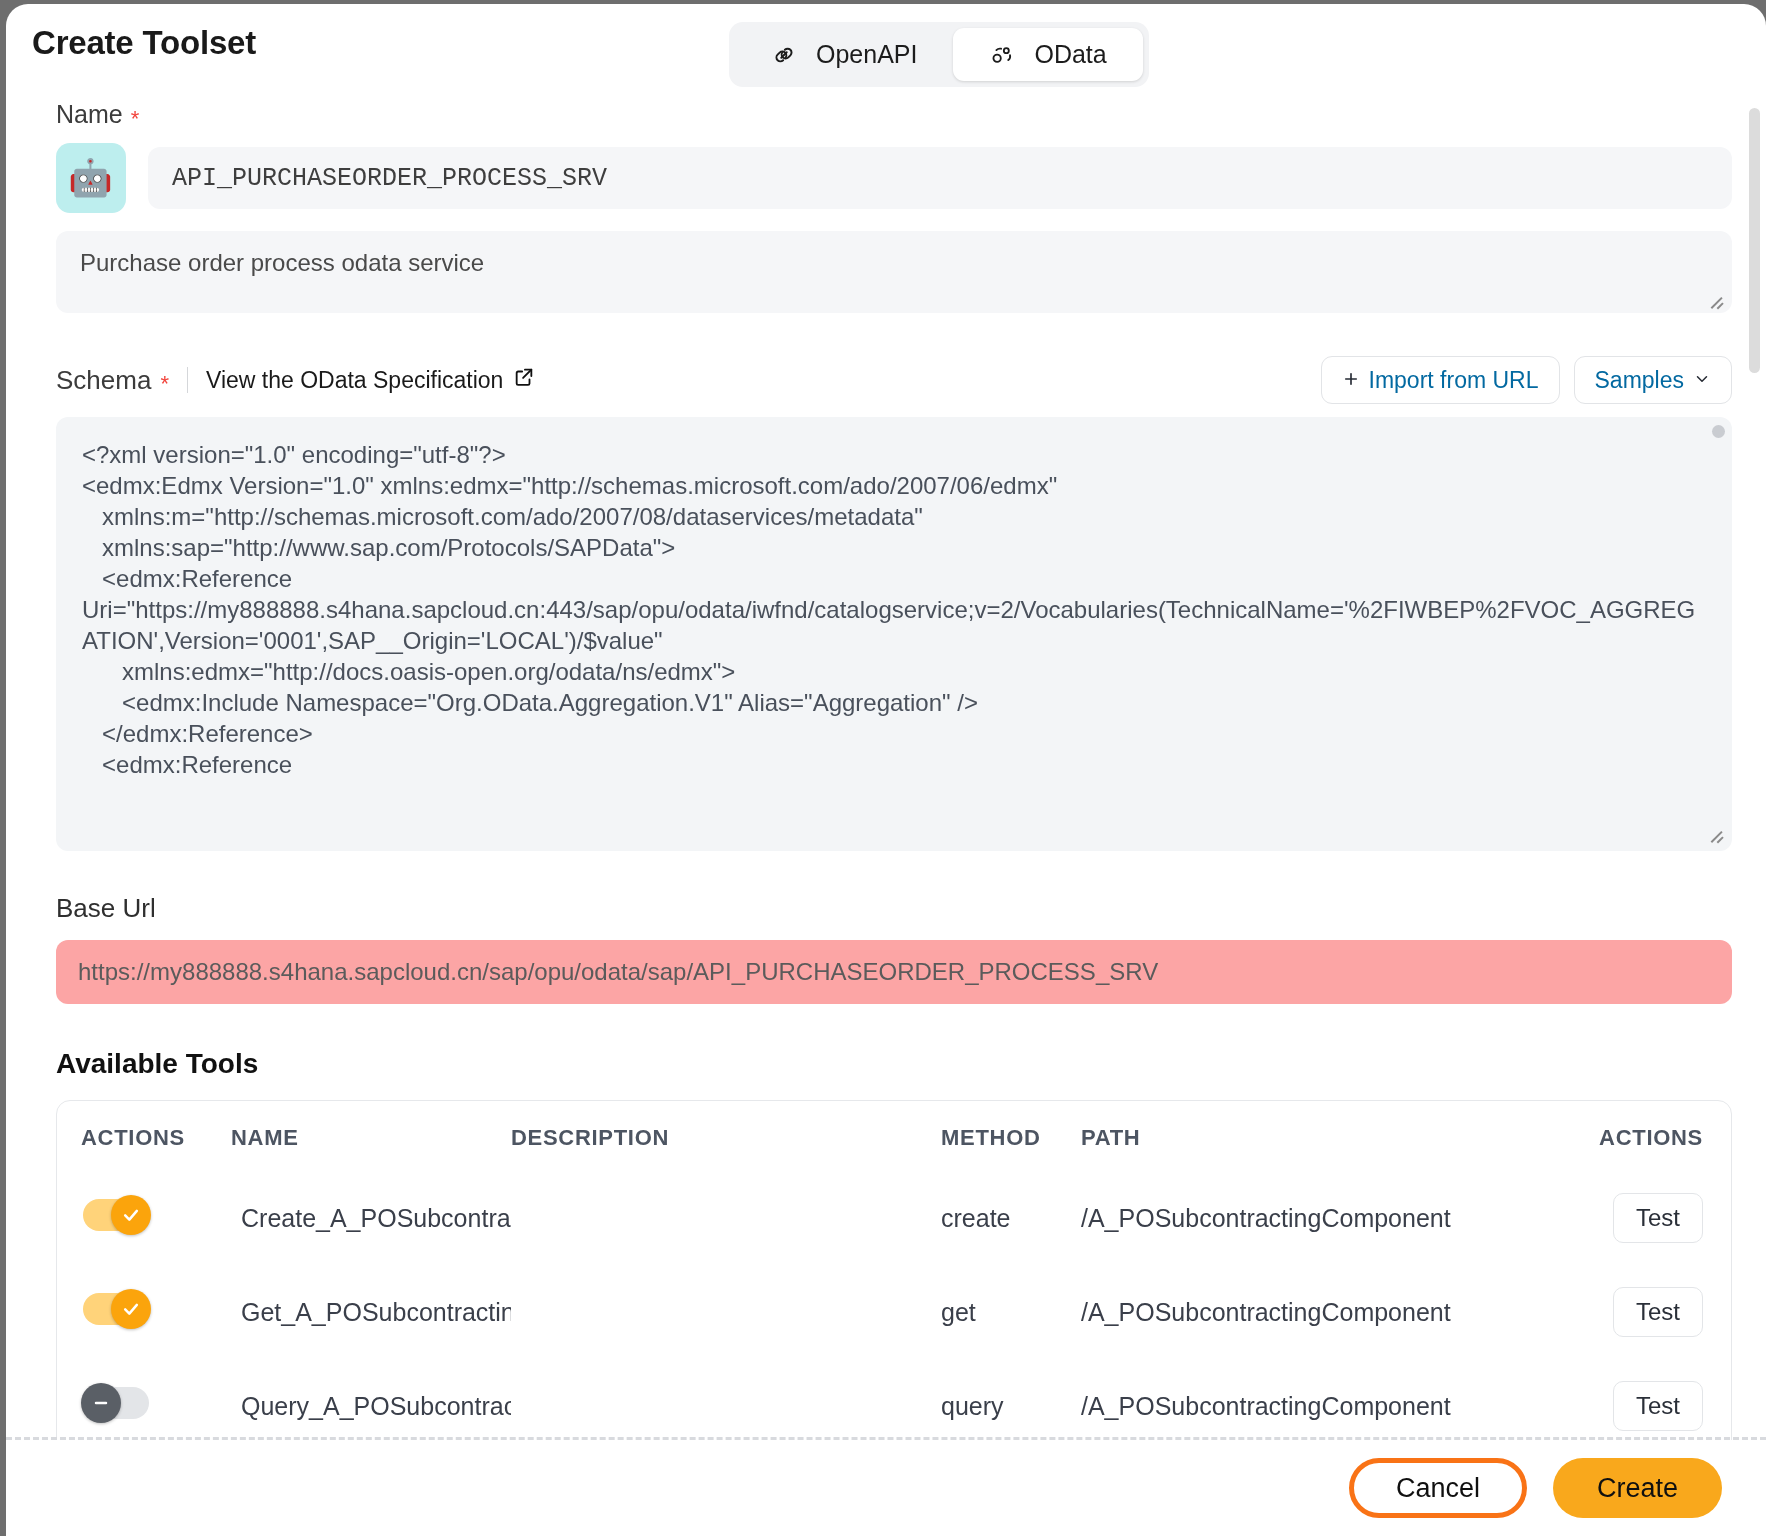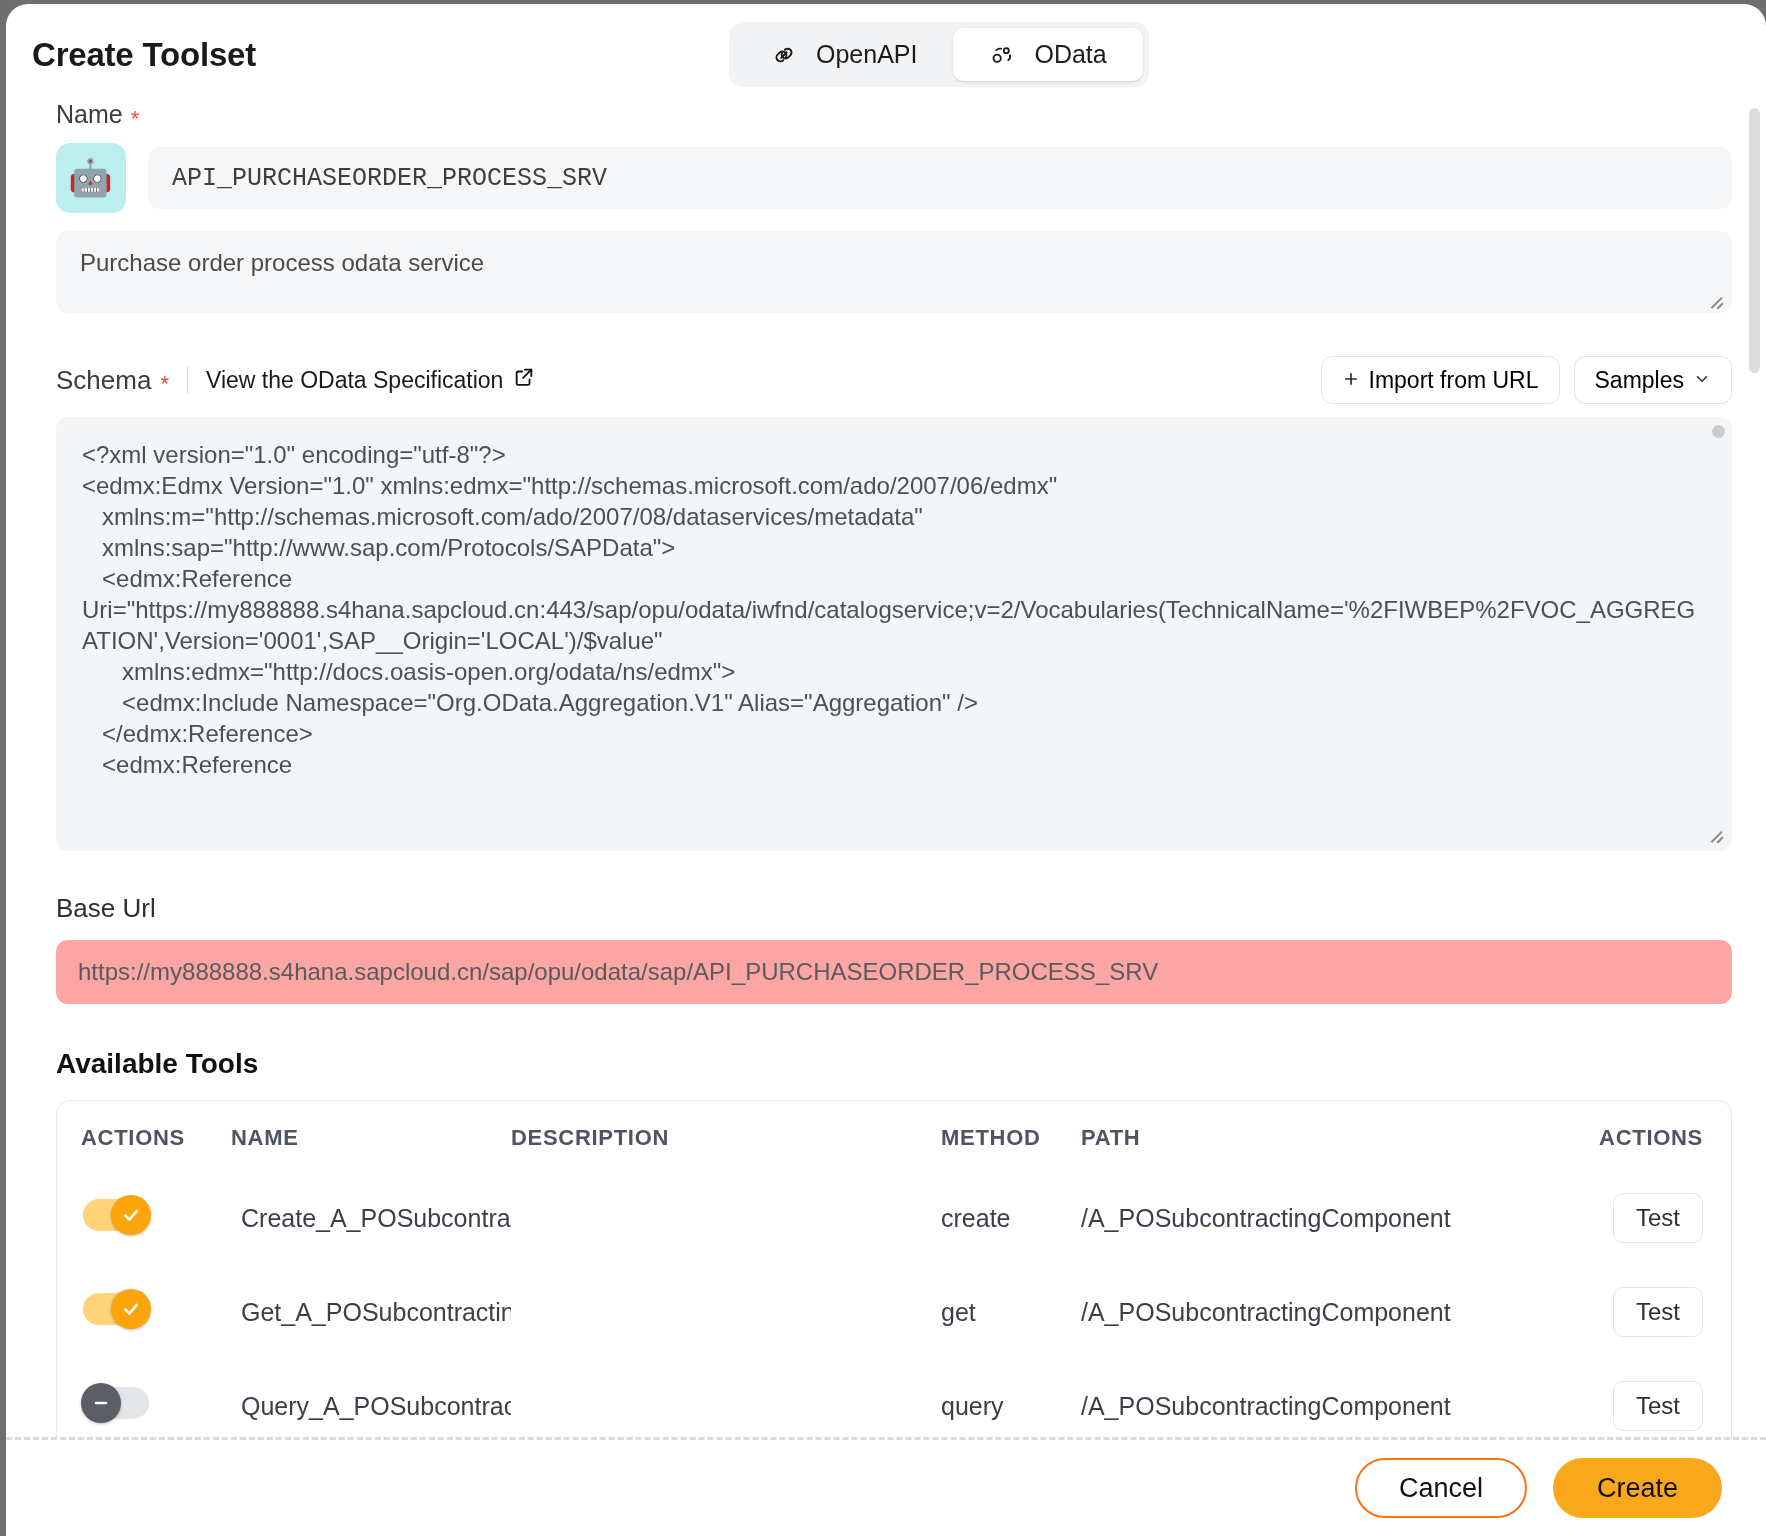--- a/index.html
+++ b/index.html
@@ -19,21 +19,21 @@
     box-sizing: border-box;
   }
 
   
   #header {
     position: relative;
     height: 96px;
   }
   #page-title {
     position: absolute;
-    left: 26px; top: 32px;
+    left: 26px; top: 20px;
     font-size: 33px;
     font-weight: 600;
     color: #1a1a1a;
     letter-spacing: -0.2px;
   }
   #tab-group {
     position: absolute;
     left: 723px; top: 18px;
     background: #f2f3f5;
     border-radius: 14px;
@@ -161,21 +161,21 @@
     margin-left: auto;
     display: flex; gap: 14px;
   }
   .ghost-btn {
     border: 1px solid #e2e4e7;
     background: #fff;
     border-radius: 11px;
     height: 48px;
     padding: 0 20px;
     font-size: 23px;
-    color: #000000;
+    color: #0369a1;
     display: flex; align-items: center; gap: 9px;
     cursor: pointer;
     font-family: "Liberation Sans", sans-serif;
     white-space: nowrap;
   }
 
   #schema-box {
     position: relative;
     margin-top: 14px;
     background: #f3f5f7;
@@ -316,21 +316,21 @@
     left: 0; right: 0; bottom: 0;
     height: 96px;
     display: flex;
     align-items: center;
     justify-content: flex-end;
     gap: 26px;
     padding-right: 44px;
     box-sizing: border-box;
   }
   #cancel-button {
-    border: 2px solid #f97316;
+    border: 5px solid #f97316;
     background: #fff;
     border-radius: 32px;
     height: 60px;
     padding: 0 42px;
     font-size: 27px;
     color: #101010;
     cursor: pointer;
     font-family: "Liberation Sans", sans-serif;
   }
   #create-button {

